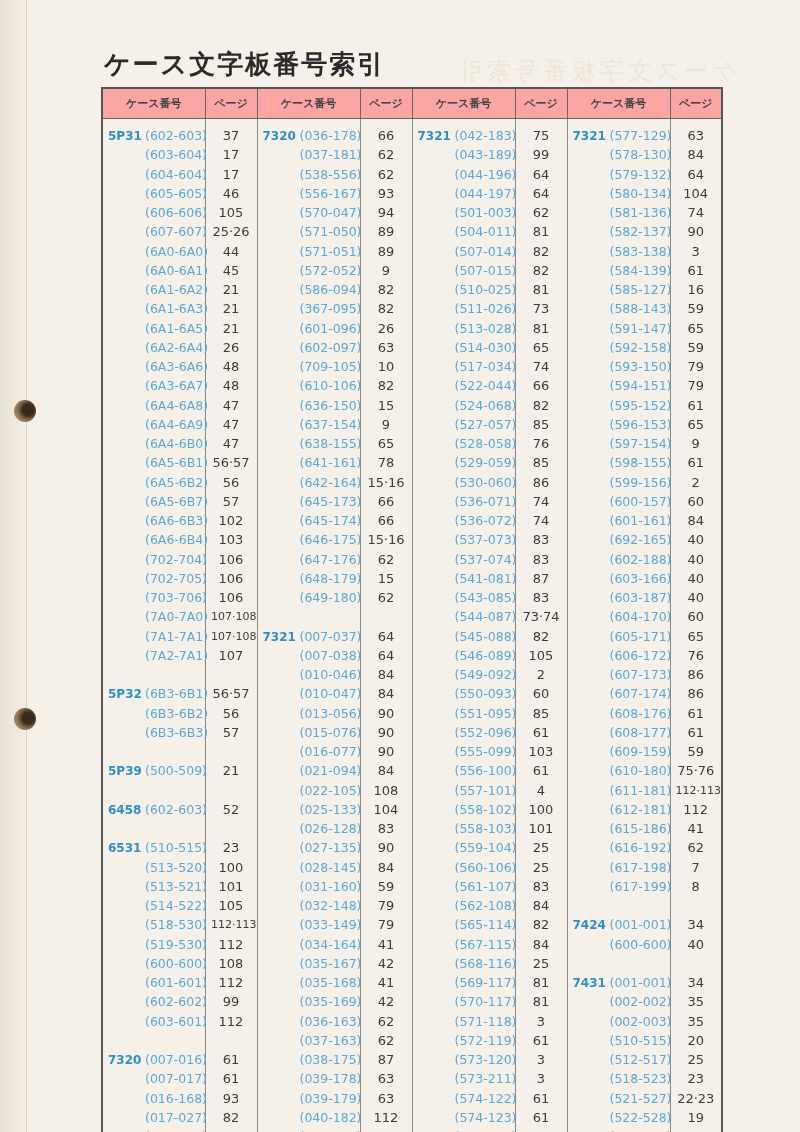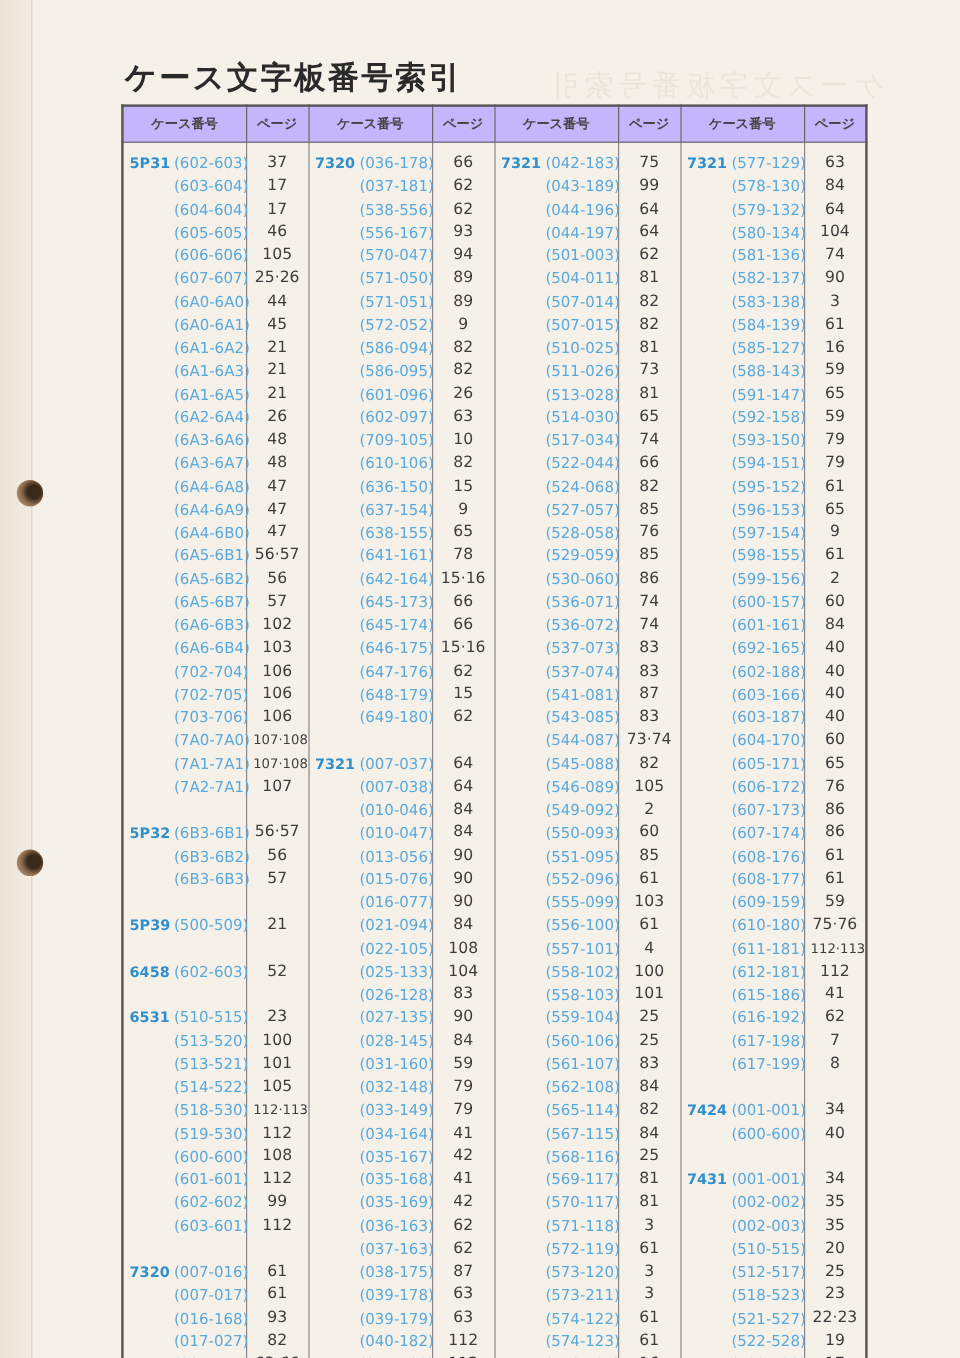--- a/index.html
+++ b/index.html
@@ -16,21 +16,21 @@
     position:absolute; left:104px; top:47px; font-size:26px; font-weight:bold; letter-spacing:2px;
     color:#2a2a2a;
   }
   .ghost-title { position:absolute; left:455px; top:55px; font-size:24px; color:#ebe5da; letter-spacing:4px; transform:scaleX(-1); }
   table.idx {
     position:absolute; left:101px; top:87px; width:622px; height:968px;
     border-collapse:collapse; border:2px solid #555; table-layout:fixed;
   }
   table.idx th {
     height:27px; font-size:11px; font-weight:bold; color:#444; border:1px solid #666; border-bottom:1px solid #666;
-    background:#c4b5fd;
+    background:#fca5a5;
   }
   table.idx td { vertical-align:top; border-left:1px solid #888; border-right:1px solid #888; padding:7px 0 0 0; }
   .col-case { width:103px; }
   .col-page { width:52px; }
   .row { height:19.25px; line-height:19.25px; font-size:12.5px; white-space:nowrap; }
   .cell-case { position:relative; }
   .model { display:inline-block; width:37px; padding-left:5px; color:#2f8fcd; font-weight:bold; font-size:12px; }
   .code { color:#5aa9dd; }
   .pg { text-align:center; color:#3d3d3d; font-size:13px; }
   .pg.small { font-size:11px;text-align:right; }
@@ -185,21 +185,21 @@
       <td class="cell-case">
           <div class="row"><span class="model">7320</span><span class="code">(036-178)</span></div>
           <div class="row"><span class="model"></span><span class="code">(037-181)</span></div>
           <div class="row"><span class="model"></span><span class="code">(538-556)</span></div>
           <div class="row"><span class="model"></span><span class="code">(556-167)</span></div>
           <div class="row"><span class="model"></span><span class="code">(570-047)</span></div>
           <div class="row"><span class="model"></span><span class="code">(571-050)</span></div>
           <div class="row"><span class="model"></span><span class="code">(571-051)</span></div>
           <div class="row"><span class="model"></span><span class="code">(572-052)</span></div>
           <div class="row"><span class="model"></span><span class="code">(586-094)</span></div>
-          <div class="row"><span class="model"></span><span class="code">(586-095)</span></div>
+          <div class="row"><span class="model"></span><span class="code">(367-095)</span></div>
           <div class="row"><span class="model"></span><span class="code">(601-096)</span></div>
           <div class="row"><span class="model"></span><span class="code">(602-097)</span></div>
           <div class="row"><span class="model"></span><span class="code">(709-105)</span></div>
           <div class="row"><span class="model"></span><span class="code">(610-106)</span></div>
           <div class="row"><span class="model"></span><span class="code">(636-150)</span></div>
           <div class="row"><span class="model"></span><span class="code">(637-154)</span></div>
           <div class="row"><span class="model"></span><span class="code">(638-155)</span></div>
           <div class="row"><span class="model"></span><span class="code">(641-161)</span></div>
           <div class="row"><span class="model"></span><span class="code">(642-164)</span></div>
           <div class="row"><span class="model"></span><span class="code">(645-173)</span></div>

